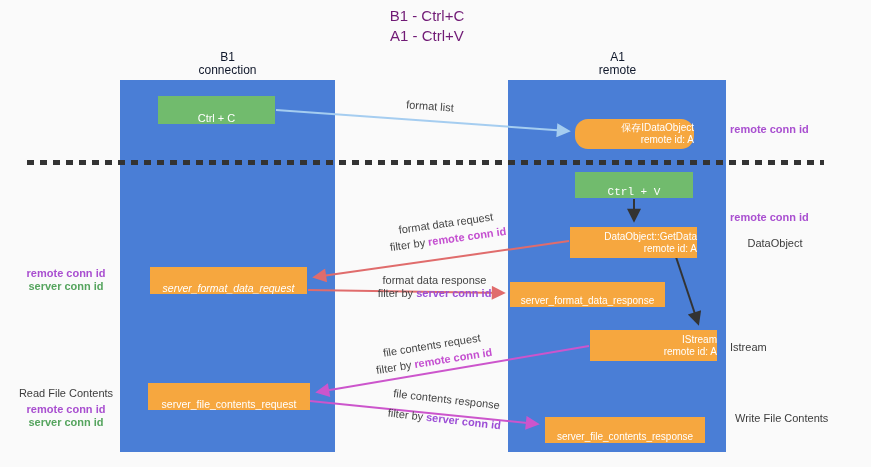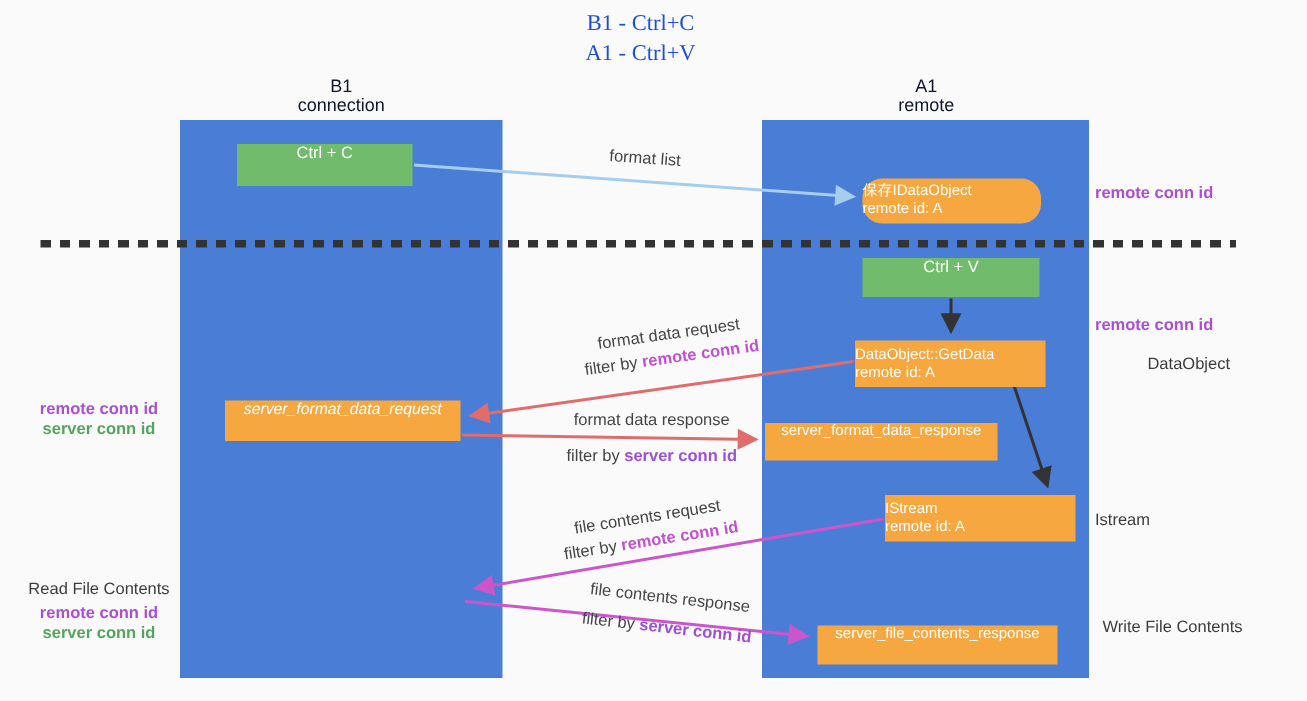--- a/index.html
+++ b/index.html
@@ -2,47 +2,47 @@
 <html><head>
 <meta charset="utf-8">
 <style>
   html,body{margin:0;padding:0;background:#fafafa;}
   .canvas{
     position:relative;width:871px;height:467px;background:#fafafa;
     font-family:"Liberation Sans",sans-serif;overflow:hidden;
   }
   .abs{position:absolute;}
   .title{
-    text-align:center;font-size:15px;line-height:20px;color:#1d4ed8;font-family:Liberation Serif, serif;
+    text-align:center;font-size:15px;line-height:20px;color:#701a75;
   }
   .lane{background:#4a7ed6;}
   .lane-header{
     text-align:center;font-size:12px;line-height:13px;color:#0f172a;
   }
   .node{
-    display:flex;align-items:flex-start;justify-content:center;
+    display:flex;align-items:flex-end;justify-content:center;
     color:#ffffff;text-align:center;font-size:10.5px;line-height:12px;
   }
   .node.two-line{flex-direction:column;font-size:10px;}
   .orange{background:#f6a73f;}
   .green{background:#71bb6d;}
   .divider{
     height:5px;
     background:repeating-linear-gradient(to right,#333333 0,#333333 7px,transparent 7px,transparent 13px);
   }
   .side-label{font-size:11px;line-height:13px;text-align:center;}
   .plain{color:#3c3c3c;font-weight:normal;}
   .purple{color:#a94fd0;font-weight:bold;}
   .greenlbl{color:#55a45e;font-weight:bold;}
   .edge-label{
     font-size:11px;line-height:13px;color:#454545;text-align:center;
   }
   .hl-remote{color:#c44fd0;font-weight:bold;}
   .hl-server{color:#9d4fd6;font-weight:bold;}
-  .gap{margin-bottom:11px;}
+  .gap{margin-bottom:0;}
   svg.arrows{position:absolute;left:0;top:0;pointer-events:none;}
 </style>
 </head>
 <body>
 
 <div class="canvas">
 
   <div class="abs title" style="left:327px;top:6px;width:200px;">
     <div>B1 - Ctrl+C</div>
     <div>A1 - Ctrl+V</div>
@@ -88,21 +88,21 @@
 
   <div class="abs node green" style="left:158px;top:96px;width:117px;height:28px;font-size:11px;">
     <span>Ctrl + C</span>
   </div>
 
   <div class="abs node orange two-line" style="left:575px;top:119px;width:119px;height:30px;border-radius:13px;">
     <div>保存IDataObject</div>
     <div>remote id: A</div>
   </div>
 
-  <div class="abs node green" style="left:575px;top:172px;width:118px;height:26px;font-size:11px;">
+  <div class="abs node green" style="left:575px;top:172px;width:118px;height:26px;font-size:11px;font-family:Liberation Mono, monospace;">
     <span>Ctrl + V</span>
   </div>
 
   <div class="abs node orange two-line" style="left:570px;top:227px;width:127px;height:31px;">
     <div>DataObject::GetData</div>
     <div>remote id: A</div>
   </div>
 
   <div class="abs node orange" style="left:150px;top:267px;width:157px;height:27px;font-style:italic;">
     <span>server_format_data_request</span>
@@ -110,28 +110,31 @@
 
   <div class="abs node orange" style="left:510px;top:282px;width:155px;height:25px;font-size:10px;">
     <span>server_format_data_response</span>
   </div>
 
   <div class="abs node orange two-line" style="left:590px;top:330px;width:127px;height:31px;">
     <div>IStream</div>
     <div>remote id: A</div>
   </div>
 
+  <div class="abs node orange" style="left:148px;top:383px;width:162px;height:27px;">
+    <span>server_file_contents_request</span>
+  </div>
 
   <div class="abs node orange" style="left:545px;top:417px;width:160px;height:26px;font-size:10px;">
     <span>server_file_contents_response</span>
   </div>
 
   <div class="abs side-label purple" style="left:730px;top:123px;width:90px;text-align:left;">remote conn id</div>
   <div class="abs side-label purple" style="left:730px;top:211px;width:90px;text-align:left;">remote conn id</div>
-  <div class="abs side-label plain" style="left:730px;top:237px;width:90px;text-align:right;">DataObject</div>
+  <div class="abs side-label plain" style="left:730px;top:237px;width:90px;text-align:center;">DataObject</div>
   <div class="abs side-label plain" style="left:730px;top:341px;width:90px;text-align:left;">Istream</div>
   <div class="abs side-label plain" style="left:735px;top:412px;width:100px;text-align:left;">Write File Contents</div>
 
   <div class="abs side-label" style="left:20px;top:267px;width:92px;">
     <div class="purple">remote conn id</div>
     <div class="greenlbl">server conn id</div>
   </div>
   <div class="abs side-label" style="left:15px;top:387px;width:102px;">
     <div class="plain">Read File Contents</div>
     <div class="purple" style="margin-top:3px;">remote conn id</div>

